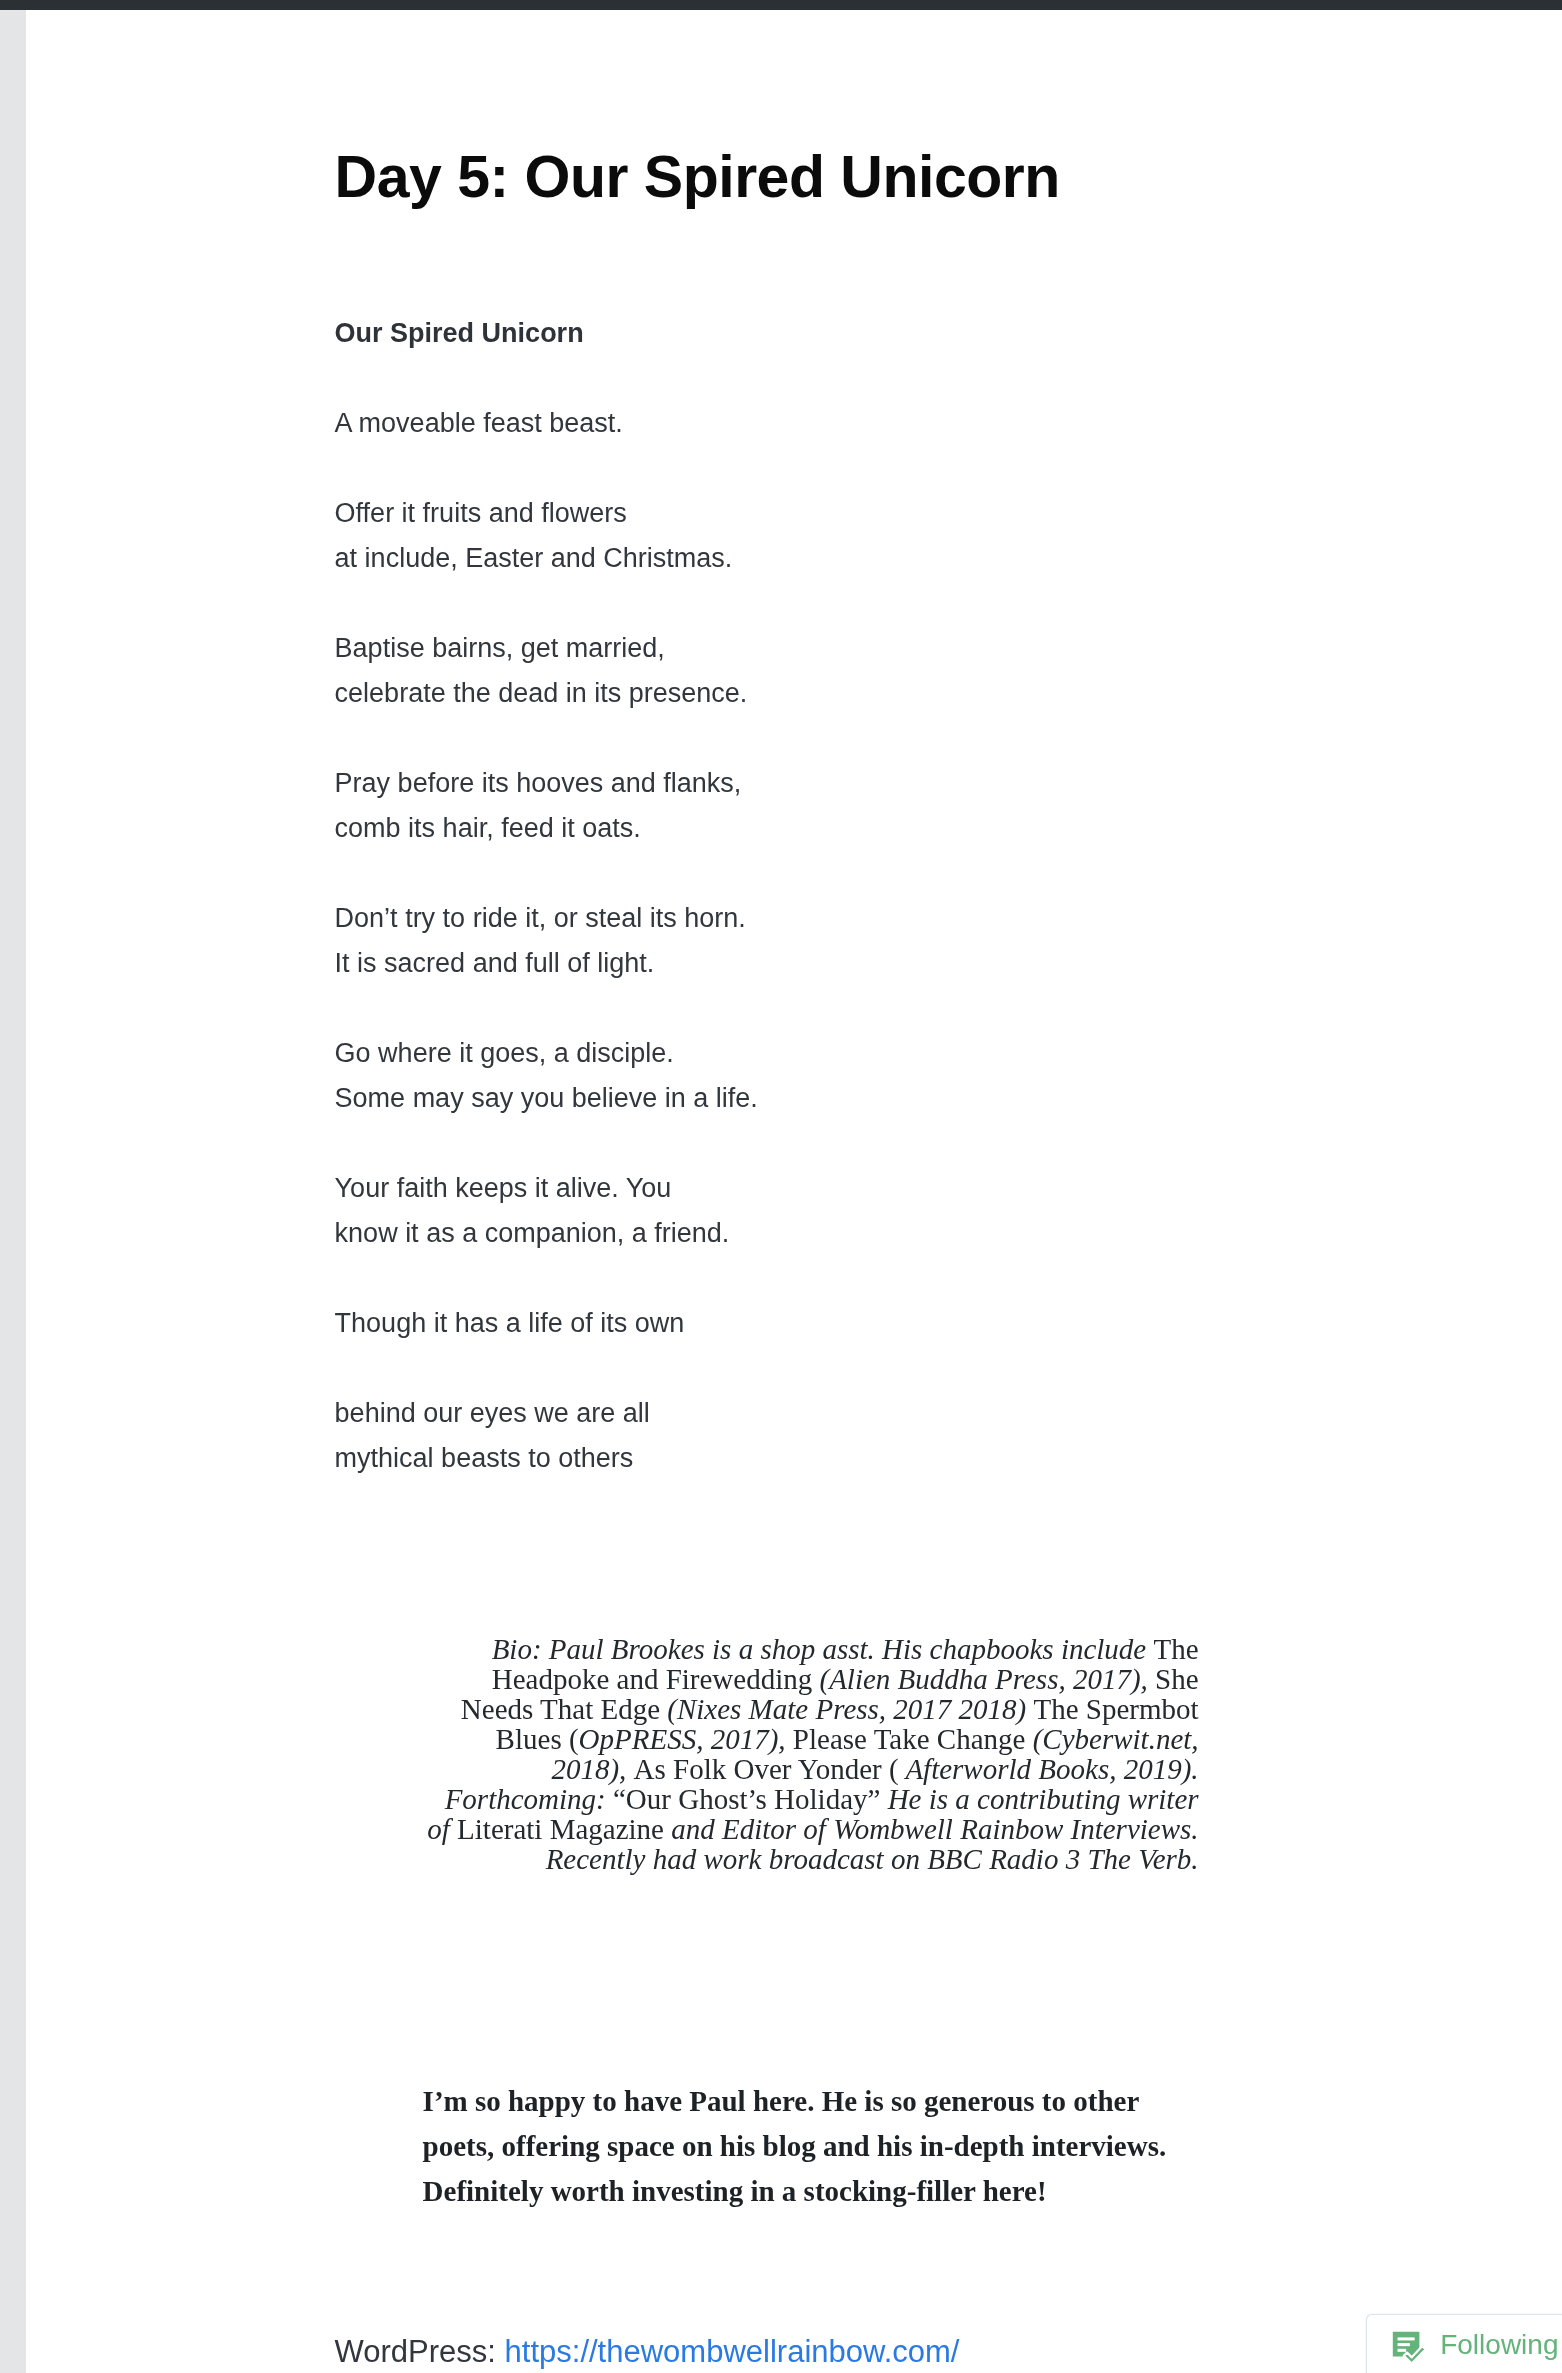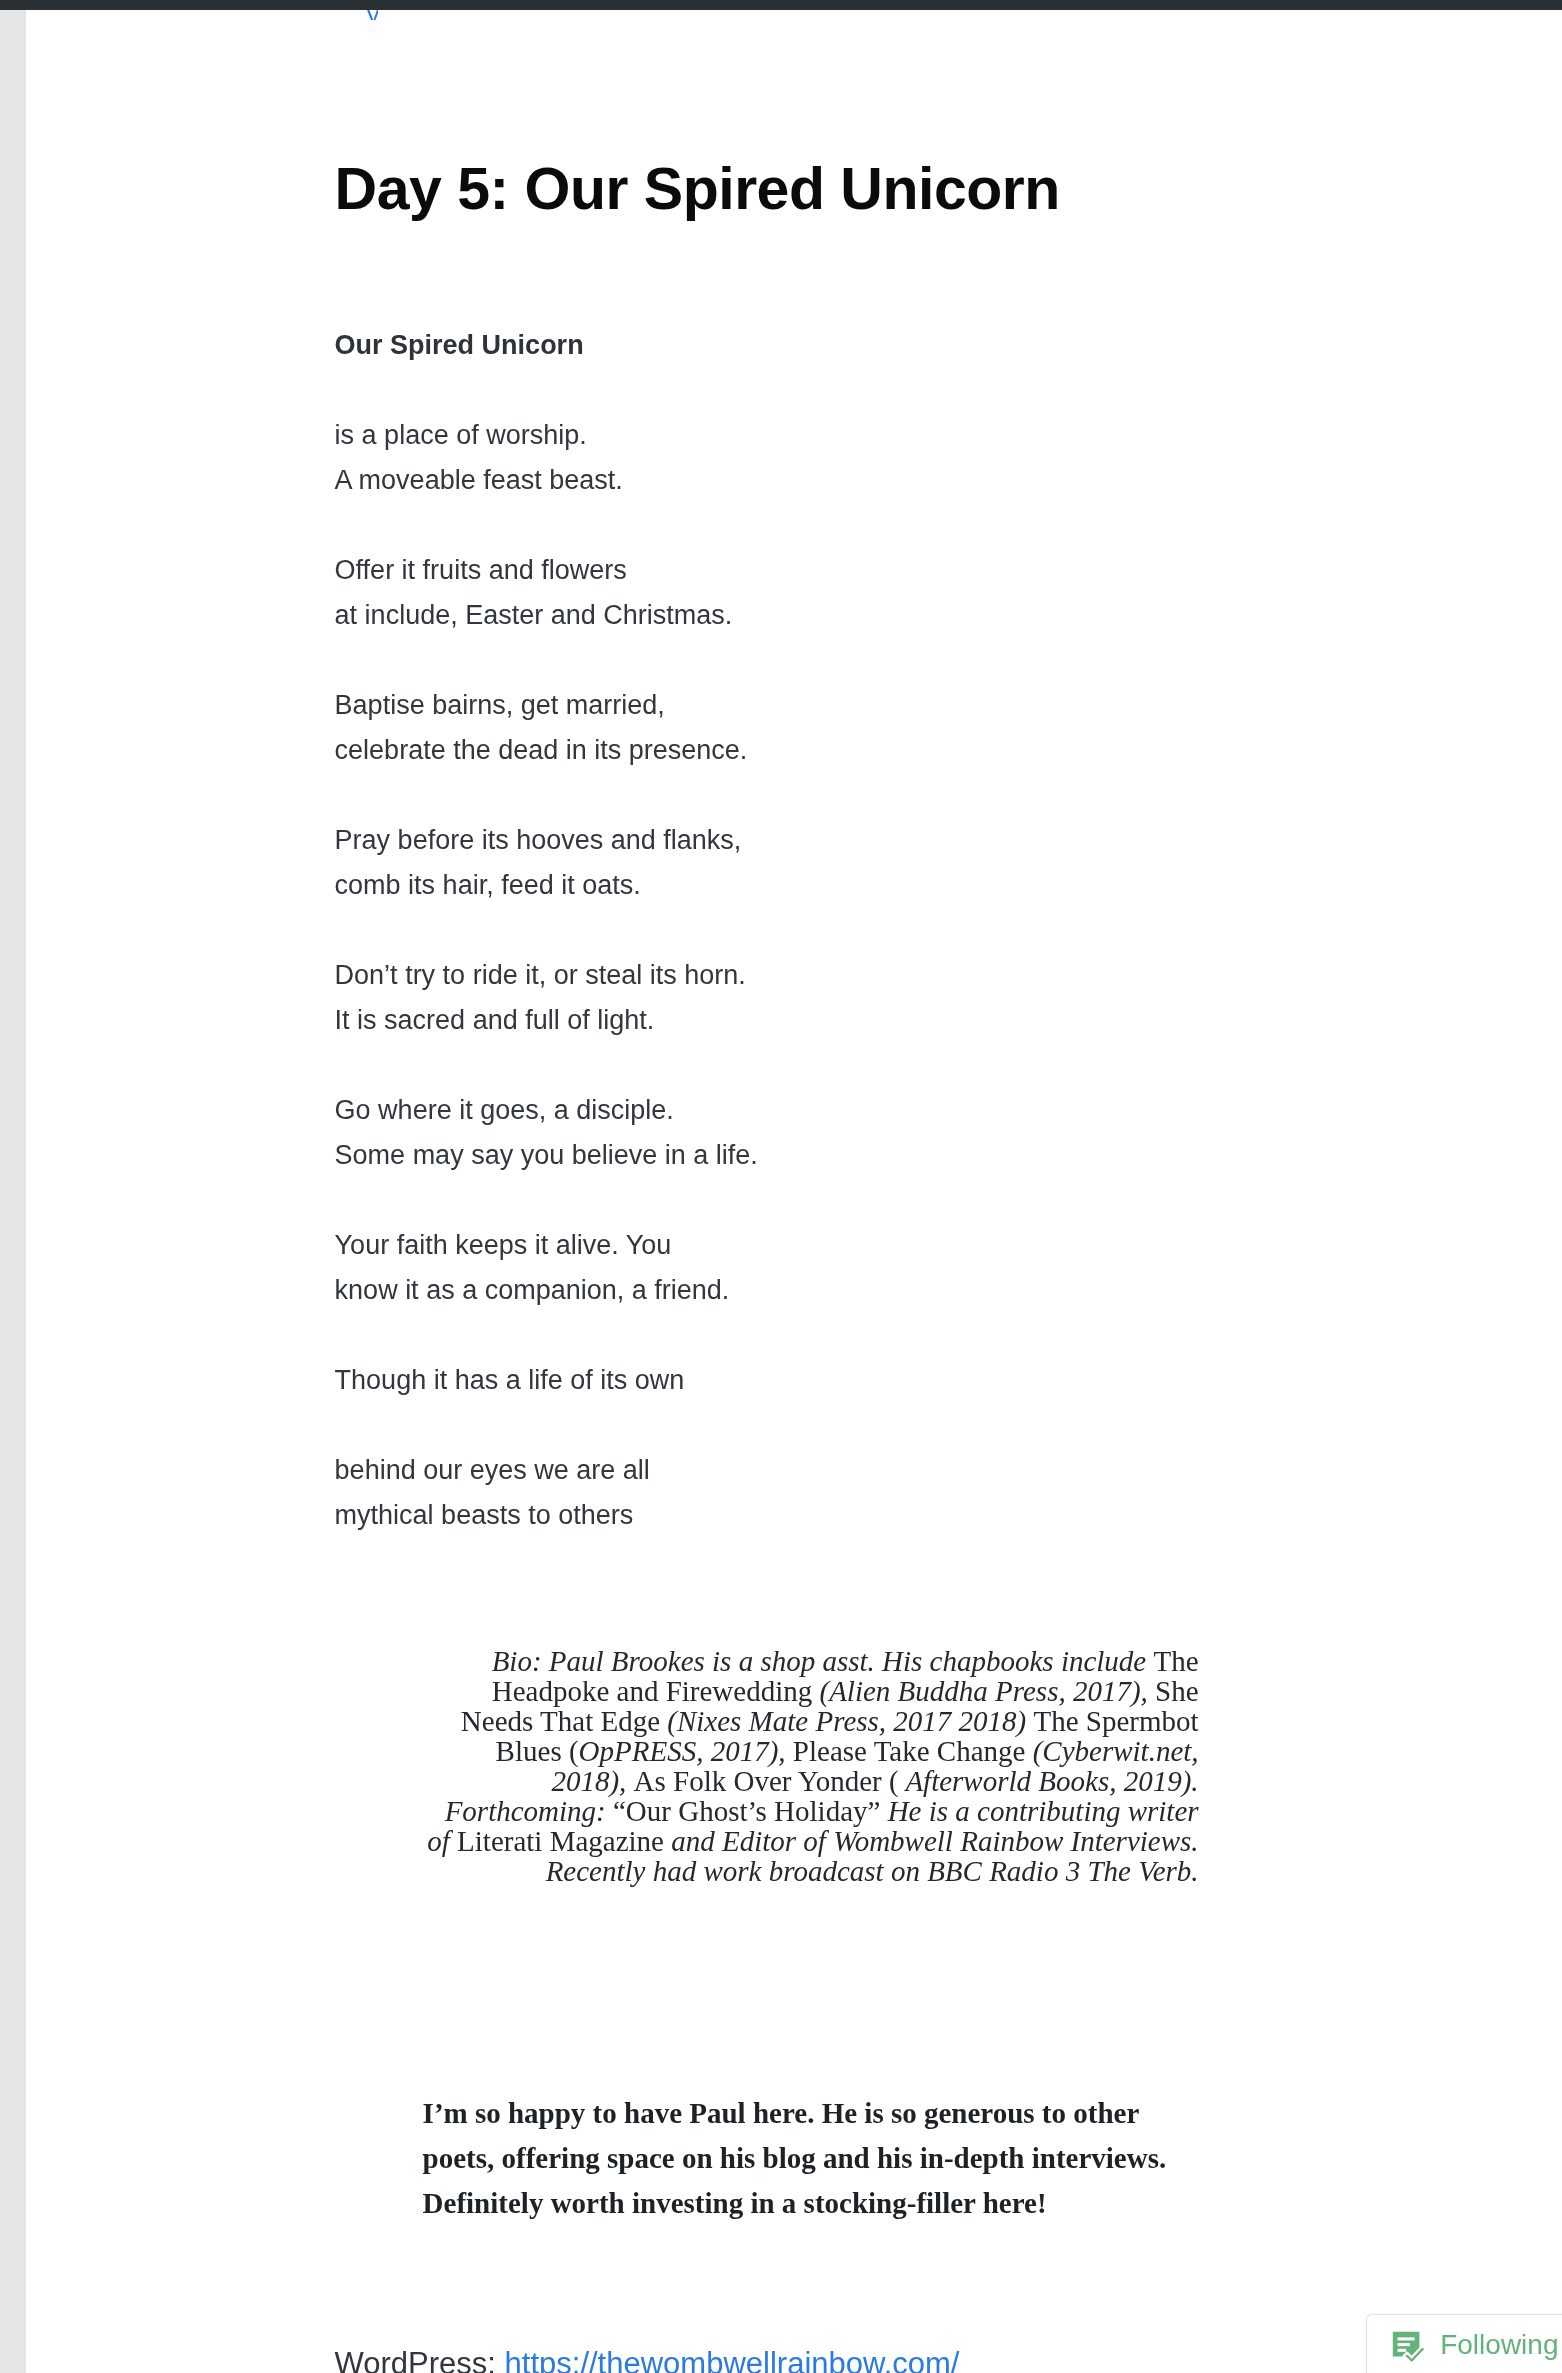--- a/index.html
+++ b/index.html
@@ -45,21 +45,20 @@
   }
 
   
   .page {
     position: absolute;
     top: 10.4px;
     left: 25.6px;
     width: 1537px;
     height: 2072px;
     background: #ffffff;
-    margin-top: 12px;
   }
 
   .content {
     position: absolute;
     left: 309px;
     top: 0;
     width: 1192px;
   }
 
   h1.entry-title {
@@ -181,21 +180,20 @@
 
 <div class="page">
   <div class="content">
 
     <h1 class="entry-title">Day 5: Our Spired Unicorn</h1>
 
     <div class="poem">
       <span class="line strong-line">Our Spired Unicorn</span>
       <span class="blank"></span>
       <div id="stanza-host">
-          <span class="line">is a place of worship.</span>
           <span class="line">A moveable feast beast.</span>
           <span class="blank"></span>
           <span class="line">Offer it fruits and flowers</span>
           <span class="line">at include, Easter and Christmas.</span>
           <span class="blank"></span>
           <span class="line">Baptise bairns, get married,</span>
           <span class="line">celebrate the dead in its presence.</span>
           <span class="blank"></span>
           <span class="line">Pray before its hooves and flanks,</span>
           <span class="line">comb its hair, feed it oats.</span>

